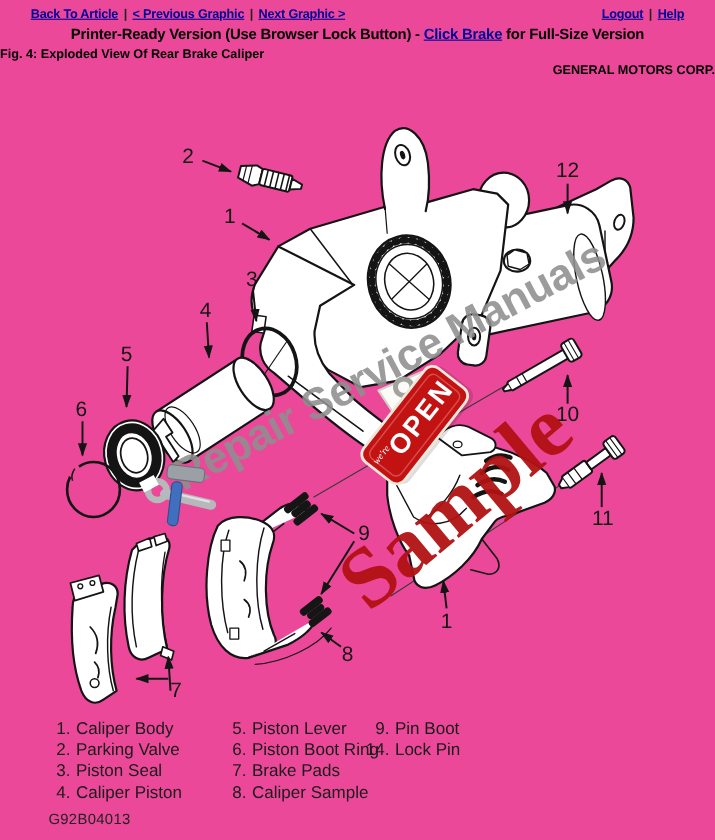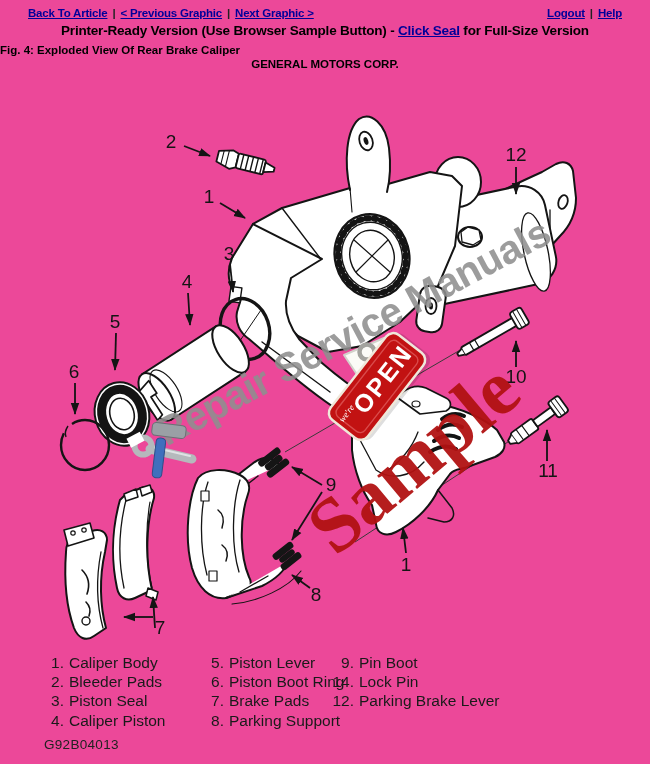--- a/index.html
+++ b/index.html
@@ -9,21 +9,21 @@
   .nav{position:absolute;top:7px;font-size:11.5px;font-weight:bold;letter-spacing:-0.2px;white-space:nowrap;}
   .nav-left{left:28px;}
   .nav-right{right:28px;margin-left:44px;}
   a.nlink{color:#000099;text-decoration:underline;cursor:pointer;}
   .sep{color:#222;margin:0 5px;font-weight:bold;}
   .printer-line{position:absolute;top:23px;left:0;width:100%;text-align:center;
                 font-size:13.5px;font-weight:bold;letter-spacing:-0.2px;color:#000;}
   .printer-line a{color:#000099;text-decoration:underline;cursor:pointer;}
   .fig-caption{position:absolute;top:44px;left:0;width:100%;text-align:left;
                font-size:11.5px;font-weight:bold;color:#000;}
-  .company{position:absolute;top:58px;left:0;width:100%;text-align:center;
+  .company{position:absolute;top:58px;left:0;width:100%;text-align:right;
            font-size:11.5px;font-weight:bold;color:#000;}
   
   svg#diag{position:absolute;left:0;top:0;width:650px;height:764px;}
   text.co{font-family:"Liberation Sans",sans-serif;font-size:19px;fill:#141414;}
   
   .plist-col{position:absolute;font-size:15.5px;color:#1a1a1a;line-height:19.2px;white-space:nowrap;}
   .col1{left:38px;top:653px;}
   .col2{left:198px;top:653px;}
   .col3{left:328px;top:653px;}
   .prow{display:flex;}
@@ -36,21 +36,21 @@
 
 <div id="page">
 
   <div class="nav nav-left">
     <a class="nlink">Back To Article</a><span class="sep">|</span><a class="nlink">&lt; Previous Graphic</a><span class="sep">|</span><a class="nlink">Next Graphic &gt;</a>
   </div>
   <div class="nav nav-right">
     <a class="nlink">Logout</a><span class="sep">|</span><a class="nlink">Help</a>
   </div>
 
-  <div class="printer-line"><span>Printer-Ready Version (Use Browser Sample Button) - </span><a>Click Seal</a><span> for Full-Size Version</span></div>
+  <div class="printer-line"><span>Printer-Ready Version (Use Browser Lock Button) - </span><a>Click Brake</a><span> for Full-Size Version</span></div>
 
   <div class="fig-caption">Fig. 4: Exploded View Of Rear Brake Caliper</div>
   <div class="company">GENERAL MOTORS CORP.</div>
 
   <svg id="diag" viewBox="0 0 650 764">
     <defs>
       <marker id="ah" viewBox="0 0 12 10" refX="11" refY="5" markerWidth="12" markerHeight="10" orient="auto" markerUnits="userSpaceOnUse">
         <path d="M0,0.8 L12,5 L0,9.2 Z" fill="#141414"></path>
       </marker>
     </defs>
@@ -270,21 +270,21 @@
     <text x="430" y="478" transform="rotate(-40 430 478)" text-anchor="middle" font-family="Liberation Serif, serif" font-size="78" font-weight="bold" fill="#b11212" fill-opacity="0.95">Sample</text>
   </svg>
 
   <div class="plist-col col1">
     <div class="prow">
         <span class="pnum">1.</span>
         <span class="pname">Caliper Body</span>
       </div>
     <div class="prow">
         <span class="pnum">2.</span>
-        <span class="pname">Bleeder Pads</span>
+        <span class="pname">Parking Valve</span>
       </div>
     <div class="prow">
         <span class="pnum">3.</span>
         <span class="pname">Piston Seal</span>
       </div>
     <div class="prow">
         <span class="pnum">4.</span>
         <span class="pname">Caliper Piston</span>
       </div>
   </div>
@@ -296,32 +296,28 @@
     <div class="prow">
         <span class="pnum">6.</span>
         <span class="pname">Piston Boot Ring</span>
       </div>
     <div class="prow">
         <span class="pnum">7.</span>
         <span class="pname">Brake Pads</span>
       </div>
     <div class="prow">
         <span class="pnum">8.</span>
-        <span class="pname">Parking Support</span>
+        <span class="pname">Caliper Sample</span>
       </div>
   </div>
   <div class="plist-col col3">
     <div class="prow">
         <span class="pnum">9.</span>
         <span class="pname">Pin Boot</span>
       </div>
     <div class="prow">
         <span class="pnum">14.</span>
         <span class="pname">Lock Pin</span>
       </div>
-    <div class="prow">
-        <span class="pnum">12.</span>
-        <span class="pname">Parking Brake Lever</span>
-      </div>
   </div>
 
   <div class="figcode">G92B04013</div>
 </div>
 
 </body></html>

